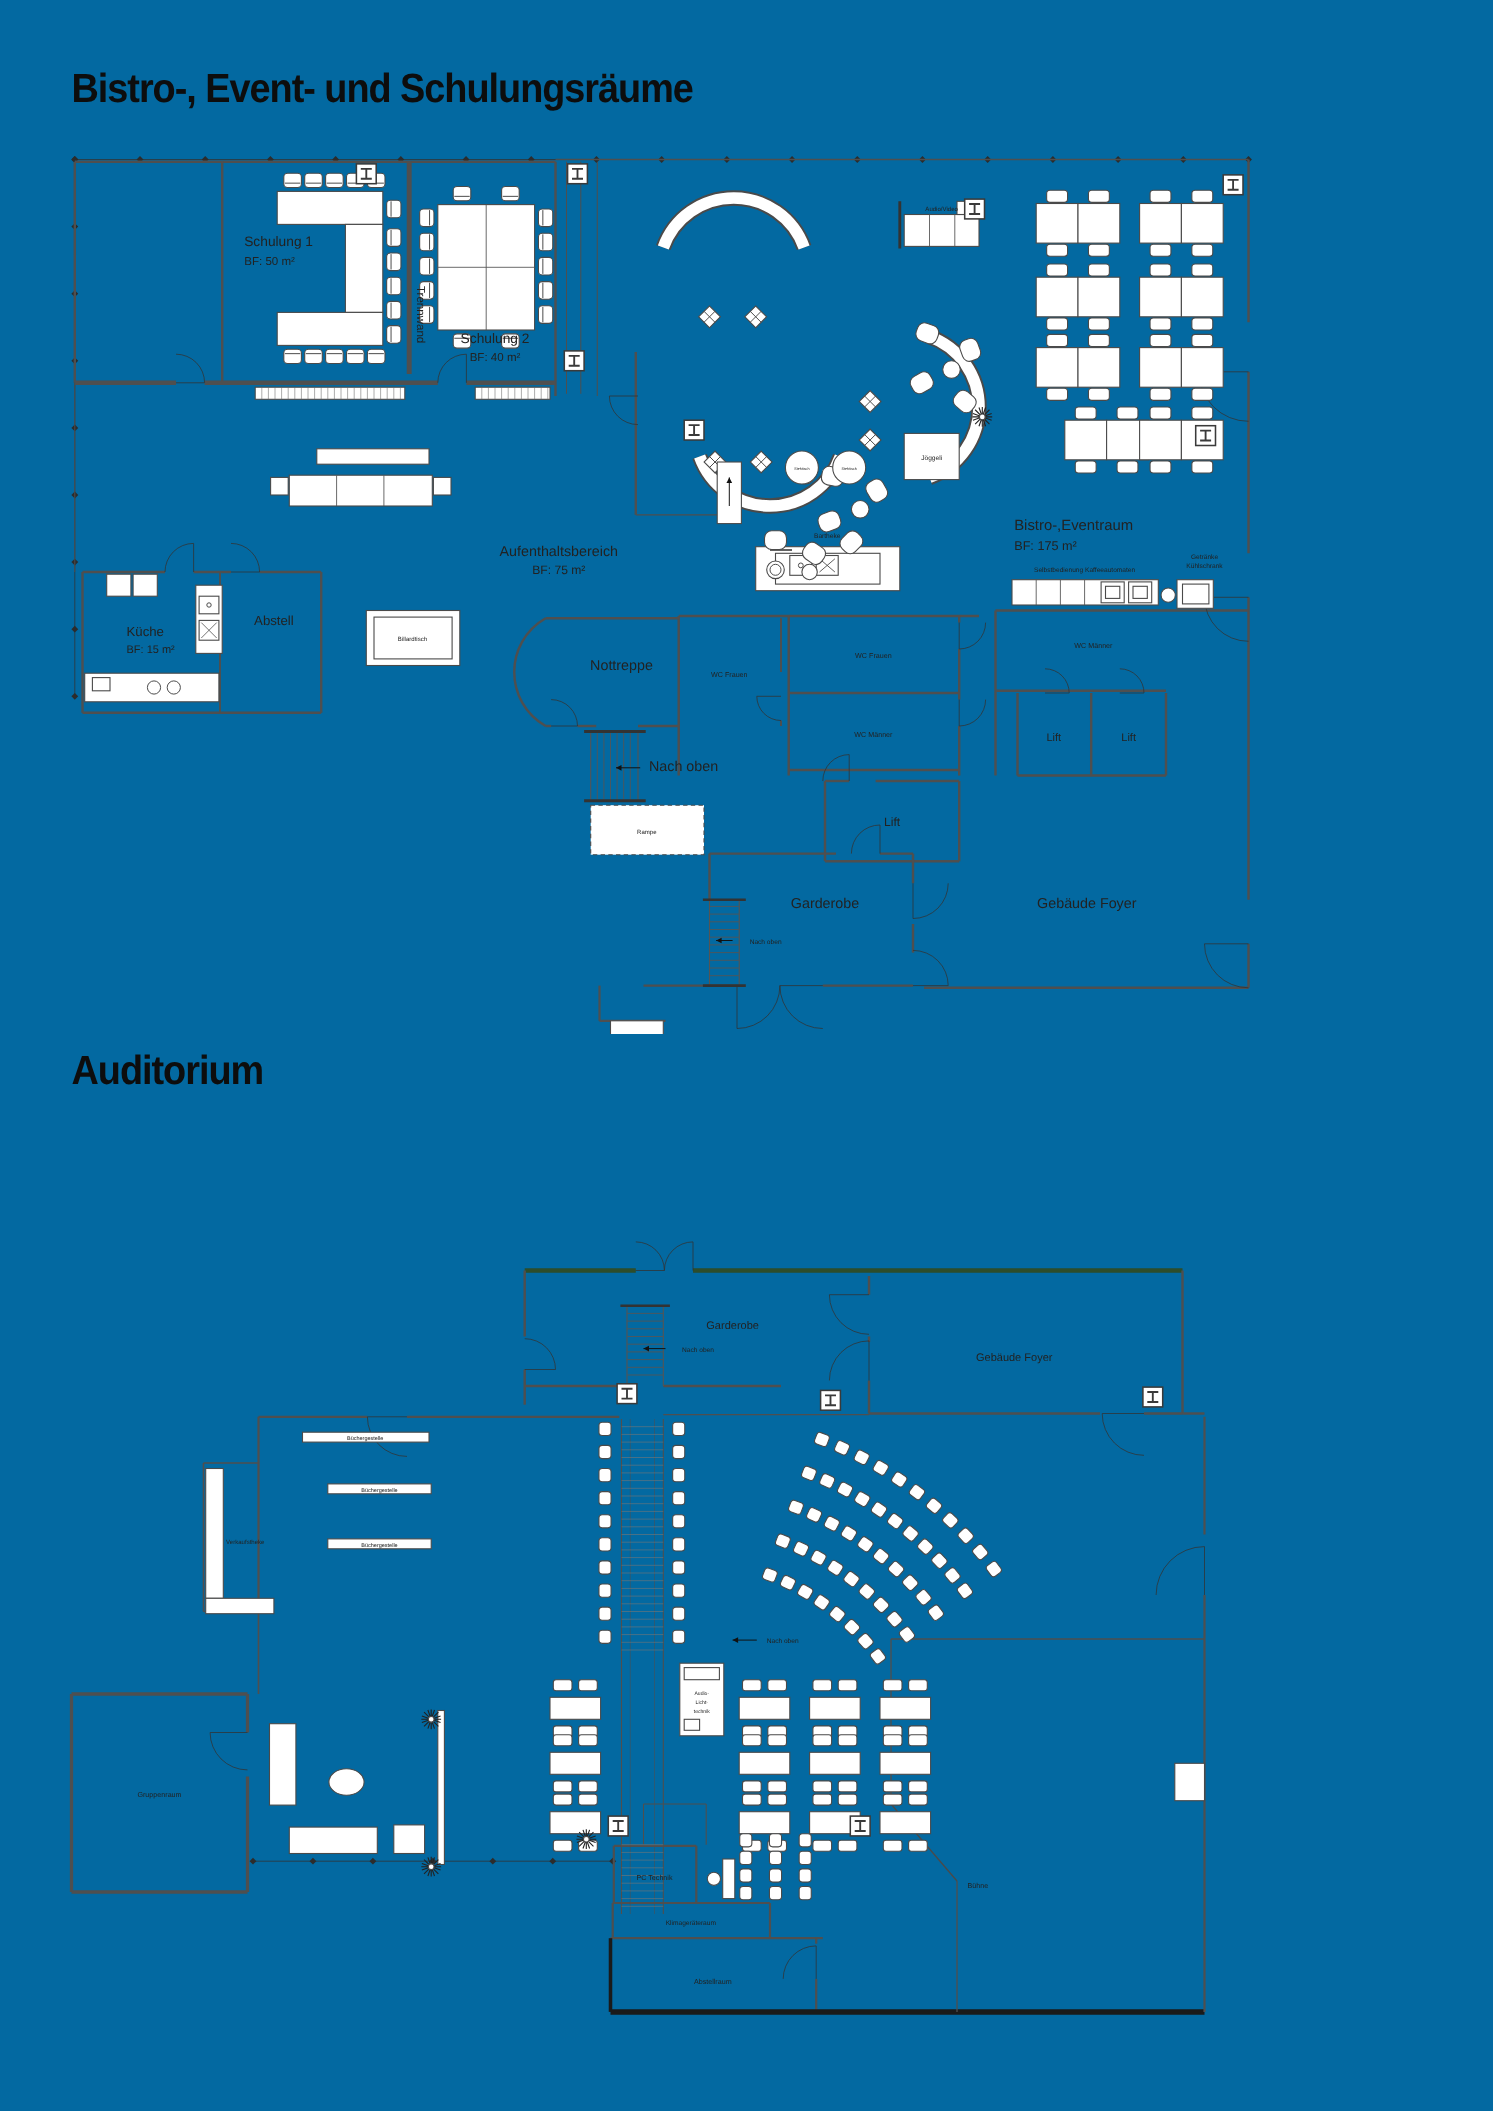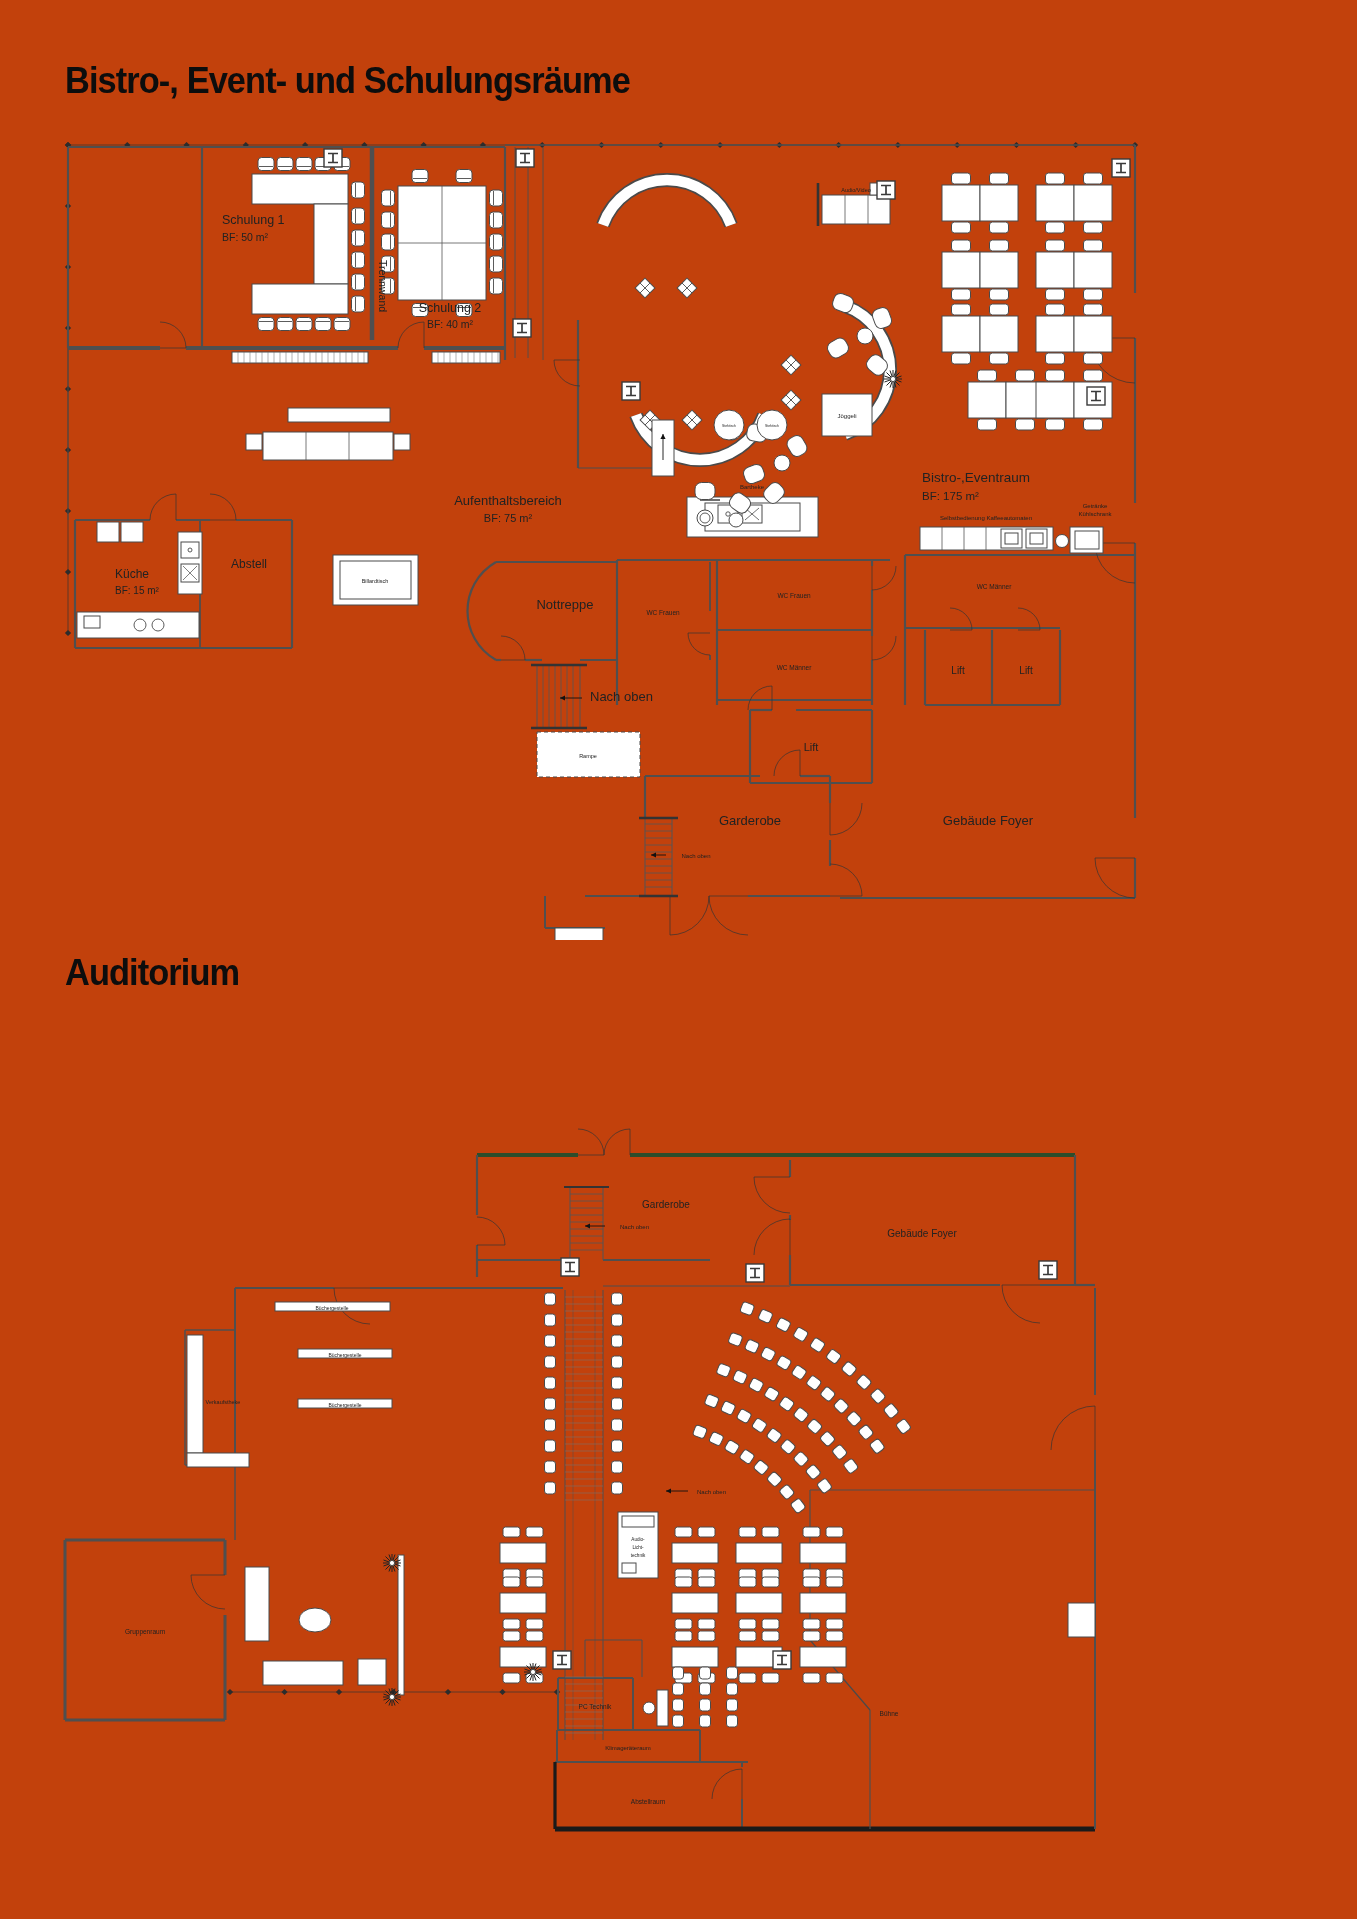--- a/index.html
+++ b/index.html
@@ -1,16 +1,16 @@
 <!DOCTYPE html>
 <html><head>
 <meta charset="utf-8">
 <style>
   html,body{margin:0;padding:0;background:#fff;}
-  .page{position:relative;width:1357px;height:1919px;background:#c2410c;overflow:hidden;
+  .page{position:relative;width:1357px;height:1919px;background:#0369a1;overflow:hidden;
         font-family:"Liberation Sans",sans-serif;}
   .plan-title{position:absolute;left:65px;font-size:37px;font-weight:bold;color:#0d0d0d;
         letter-spacing:-1px;transform:scaleX(.93);transform-origin:left center;white-space:nowrap;}
   #title1{top:60px;}
   #title2{top:952px;}
   svg{position:absolute;}
   .lbl{font-family:"Liberation Sans",sans-serif;fill:#222;}
   .fw{fill:#fff;stroke:#4a4a4a;stroke-width:1;}
   .fl{fill:none;stroke:#4a4a4a;stroke-width:.9;}
   .colbox{fill:#fff;stroke:#3a3a3a;stroke-width:1.4;}

